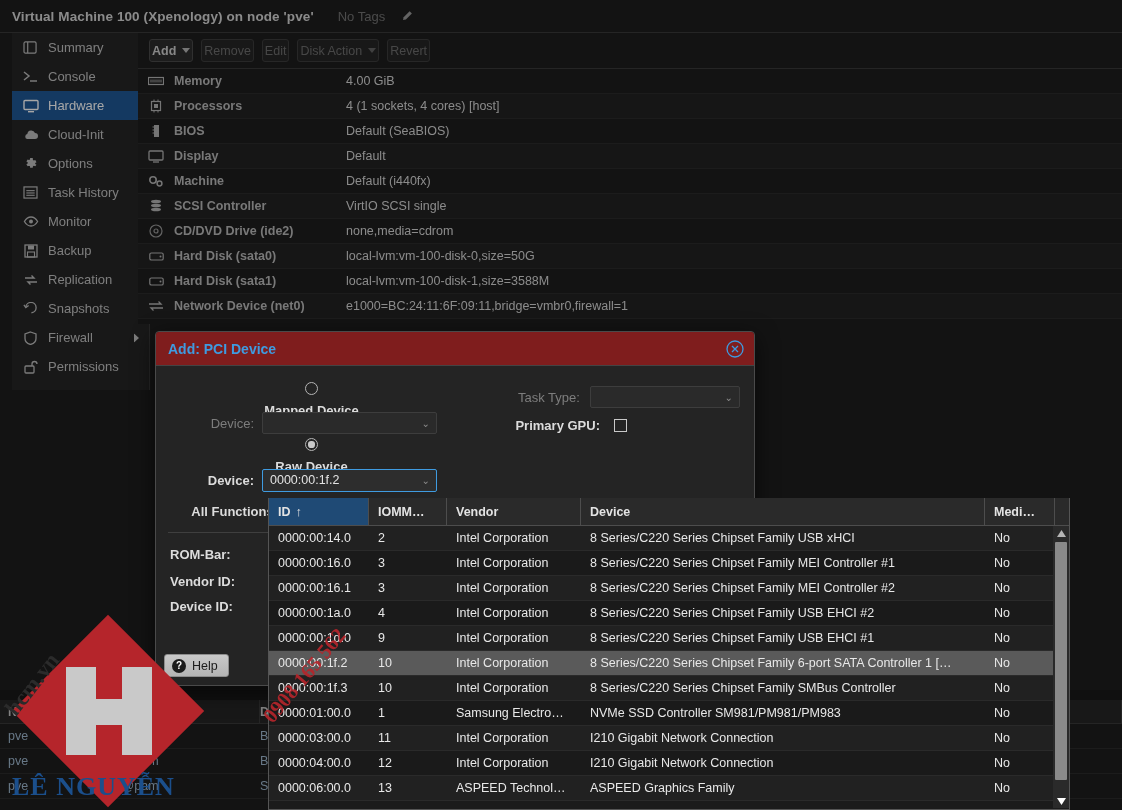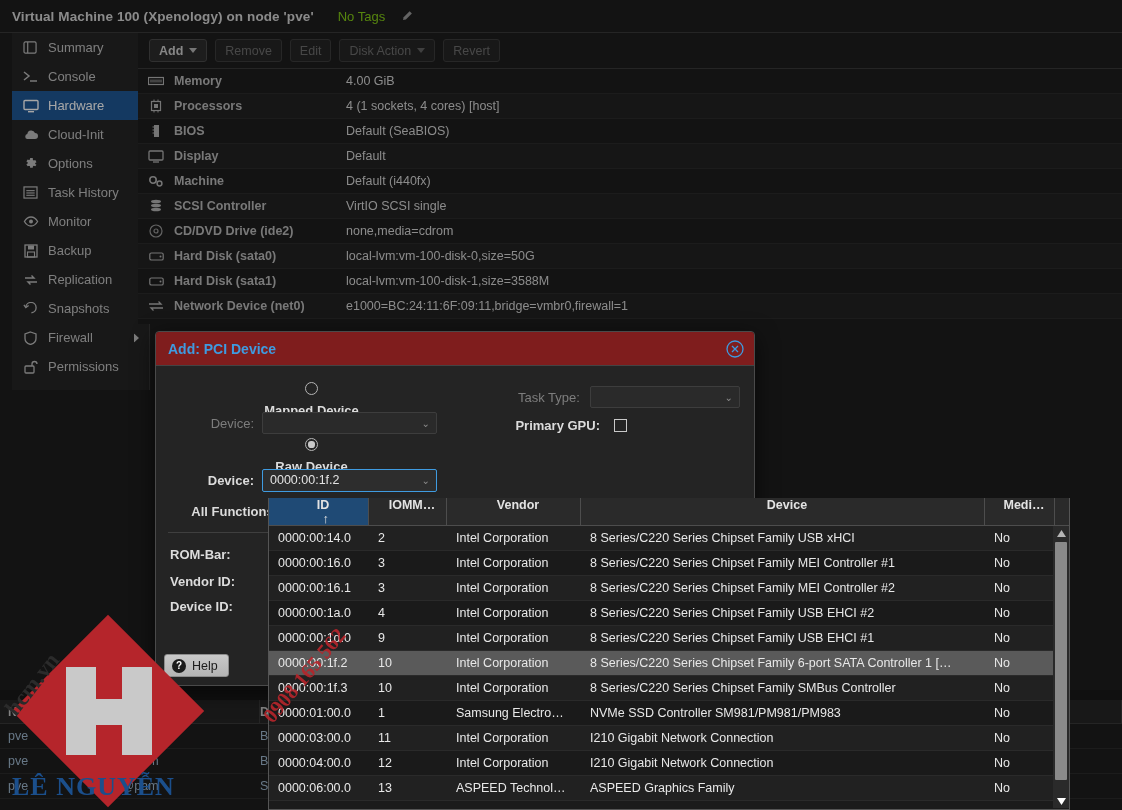--- a/index.html
+++ b/index.html
@@ -14,21 +14,21 @@
   }
   #app { position: relative; width: 1122px; height: 810px; overflow: hidden; }
 
   
   .vm-header {
     position: absolute; left: 0; top: 0; width: 1122px; height: 33px;
     background: #1e1e1e; border-bottom: 1px solid #3a3a3a;
     display: flex; align-items: center; padding-left: 12px;
   }
   .vm-title { font-size: 13.5px; font-weight: bold; color: #d6d6d6; letter-spacing: .1px; }
-  .no-tags { margin-left: 24px; color: #84cc16; font-size: 13px; display: flex; align-items: center; gap: 16px;}
+  .no-tags { margin-left: 24px; color: #737373; font-size: 13px; display: flex; align-items: center; gap: 16px;}
   .pencil { display:inline-block; width: 12px; height: 12px; }
 
   
   .sidebar {
     position: absolute; left: 12px; top: 33px; width: 138px; height: 357px;
     background: #252525; border-right: 1px solid #3a3a3a;
   }
   .side-item {
     height: 29px; display: flex; align-items: center; padding-left: 10px;
     color: #c2c2c2; font-size: 13px; gap: 9px; position: relative;
@@ -38,21 +38,21 @@
   .side-ico svg { display:block; }
   .side-arrow { position:absolute; right: 9px; top: 50%; transform: translateY(-50%); }
 
   
   .toolbar {
     position: absolute; left: 138px; top: 33px; width: 984px; height: 36px;
     background: #1e1e1e; border-bottom: 1px solid #3a3a3a;
     display: flex; align-items: center; gap: 8px; padding-left: 11px;
   }
   .tb-btn {
-    height: 23px; padding: 0 9px; border: 1px solid #4a4a4a; border-radius: 3px;
+    height: 23px; padding: 0 2px; border: 1px solid #4a4a4a; border-radius: 3px;
     background: #2d2d2d; color: #cfcfcf; font-size: 12.5px; font-weight: bold;
     display: flex; align-items: center; gap: 6px; cursor: pointer;
   }
   .tb-btn.disabled { color: #6e6e6e; border-color: #3d3d3d; background: #262626; font-weight: normal;}
   .caret { width:0;height:0;border-left:4px solid transparent;border-right:4px solid transparent;border-top:5px solid currentColor; opacity:.85;}
 
   
   .hw-grid { position: absolute; left: 138px; top: 69px; width: 984px; height: 255px; background:#1e1e1e;}
   .hw-row { height: 25px; display: flex; align-items: center; border-bottom: 1px solid #2c2c2c; }
   .hw-row:nth-child(even) { background: #222222; }
@@ -119,21 +119,21 @@
            display:flex;align-items:center;justify-content:center;}
 
   
   .picker {
     position:absolute; left: 268px; top: 498px; width: 802px; height: 312px;
     background:#1b1b1b; border:1px solid #555; border-top:none;
   }
   .pk-head { height: 28px; display:flex; background:#2a2a2a; border-bottom:1px solid #4d4d4d; }
   .pk-head > div {
     font-size:12.5px; color:#e3e3e3; font-weight:bold; display:flex; align-items:center;
-    padding-left:9px; border-right:1px solid #4d4d4d; height:27px;flex-direction:column;
+    padding-left:9px; border-right:1px solid #4d4d4d; height:27px;
   }
   .pk-head > div.sel { background:#1f4a75; }
   .pk-body { height: 282px; overflow:hidden; position:relative; }
   .pk-row { height:25px; display:flex; align-items:center; border-bottom:1px solid #2a2a2a; background:#212121;}
   .pk-row:nth-child(even){ background:#1a1a1a; }
   .pk-row.sel { background:#5a5a5a !important; }
   .pk-row > div { font-size:12.5px; color:#e8e8e8; padding-left:9px; overflow:hidden; white-space:nowrap; text-overflow: ellipsis;}
   .c-id { width:100px; flex:0 0 100px;}
   .c-iommu { width:78px; flex:0 0 78px;}
   .c-vendor { width:134px; flex:0 0 134px;}

